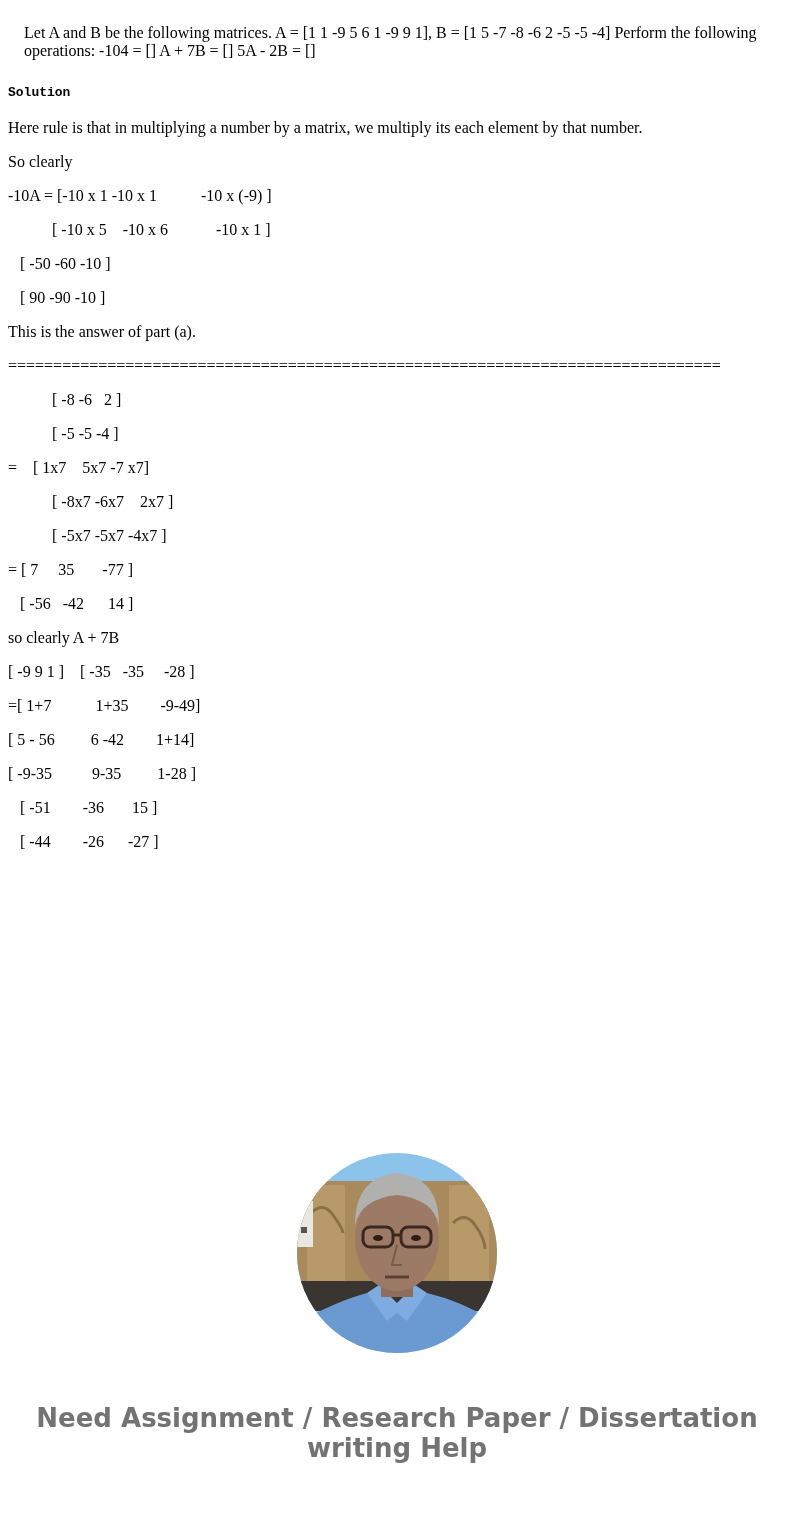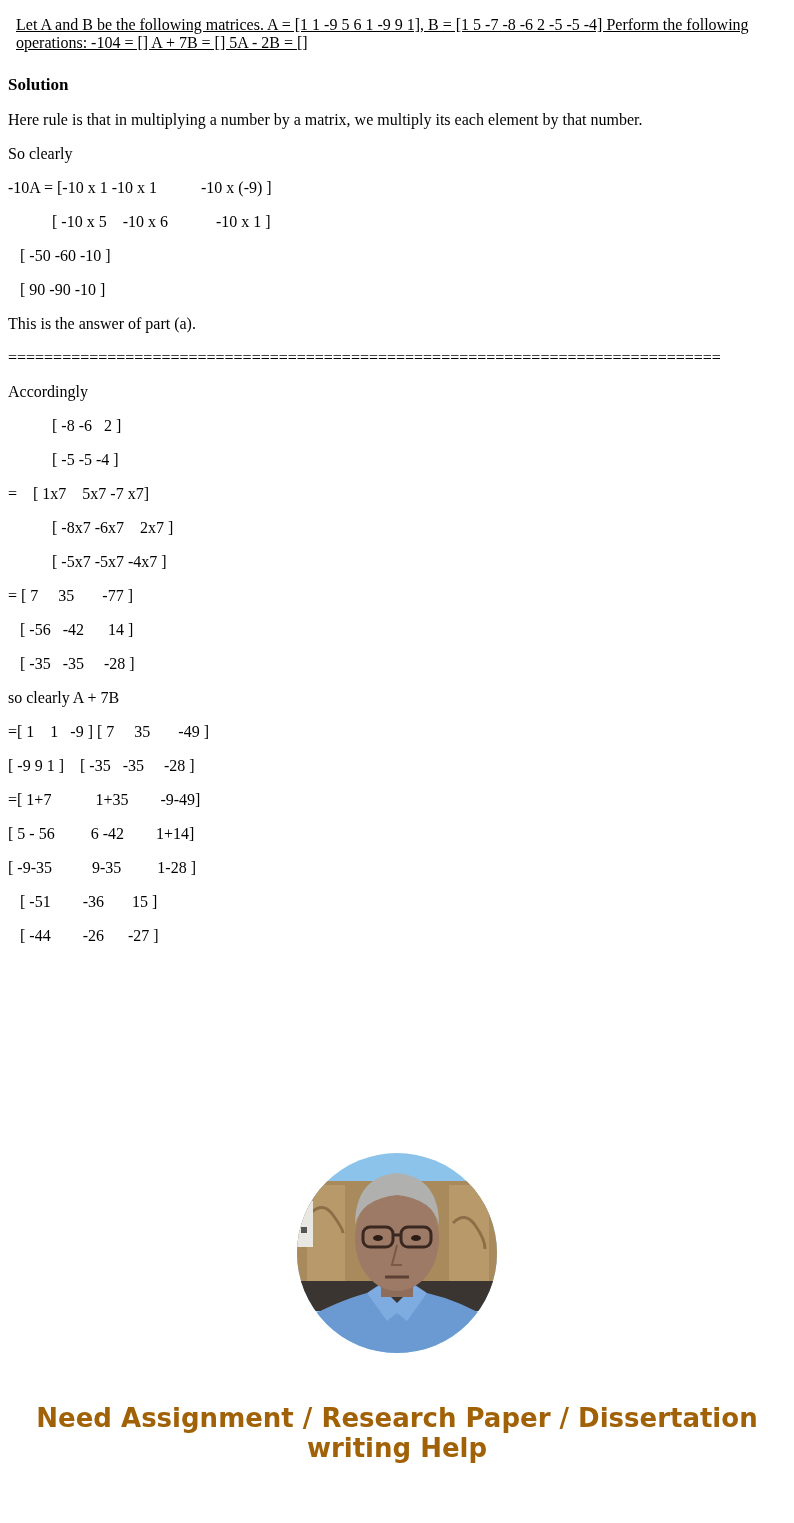--- a/index.html
+++ b/index.html
@@ -12,30 +12,30 @@
     min-height: 1523px;
     position: relative;
     font-family: "Liberation Serif", "DejaVu Serif", serif;
     font-size: 16px;
     color: #000000;
   }
   .content {
     padding: 8px 8px 0 8px;
   }
   .question {
-    margin: 8px;
+    margin: 16px;
     line-height: 18px;
     font-size: 16px;
-    text-decoration: underline;
   }
   .solution-title {
-    font-size: 17px;
+    font-size: 13px;
     font-weight: bold;
     margin: 22px 0 0 0;
     line-height: 22px;
+    font-family: Liberation Mono, monospace;
   }
   .line {
     margin: 0;
     height: 34px;
     line-height: 34px;
     white-space: pre;
     font-size: 16px;
   }
   .line.first {
     margin-top: 7px;
@@ -55,21 +55,21 @@
   .promo {
     position: absolute;
     left: 0;
     top: 1403px;
     width: 794px;
     text-align: center;
     font-family: "DejaVu Sans", sans-serif;
     font-weight: bold;
     font-size: 26px;
     line-height: 30px;
-    color: #a16207;
+    color: #737373;
   }
   .promo div {
     margin: 0;
   }
 </style>
 </head>
 <body>
 
 <div class="content">
   <p class="question">Let A and B be the following matrices. A = [1 1 -9 5 6 1 -9 9 1], B = [1 5 -7 -8 -6 2 -5 -5 -4] Perform the following operations: -104 = [] A + 7B = [] 5A - 2B = []</p>
@@ -78,31 +78,28 @@
 
   <div>
     <p class="line first">Here rule is that in multiplying a number by a matrix, we multiply its each element by that number.</p>
     <p class="line">So clearly</p>
     <p class="line">-10A = [-10 x 1 -10 x 1           -10 x (-9) ]</p>
     <p class="line">           [ -10 x 5    -10 x 6            -10 x 1 ]</p>
     <p class="line">   [ -50 -60 -10 ]</p>
     <p class="line">   [ 90 -90 -10 ]</p>
     <p class="line">This is the answer of part (a).</p>
     <p class="line">===============================================================================</p>
-    <p class="line">Accordingly</p>
     <p class="line">           [ -8 -6   2 ]</p>
     <p class="line">           [ -5 -5 -4 ]</p>
     <p class="line">=    [ 1x7    5x7 -7 x7]</p>
     <p class="line">           [ -8x7 -6x7    2x7 ]</p>
     <p class="line">           [ -5x7 -5x7 -4x7 ]</p>
     <p class="line">= [ 7     35       -77 ]</p>
     <p class="line">   [ -56   -42      14 ]</p>
-    <p class="line">   [ -35   -35     -28 ]</p>
     <p class="line">so clearly A + 7B</p>
-    <p class="line">=[ 1    1   -9 ] [ 7     35       -49 ]</p>
     <p class="line">[ -9 9 1 ]    [ -35   -35     -28 ]</p>
     <p class="line">=[ 1+7           1+35        -9-49]</p>
     <p class="line">[ 5 - 56         6 -42        1+14]</p>
     <p class="line">[ -9-35          9-35         1-28 ]</p>
     <p class="line">   [ -51        -36       15 ]</p>
     <p class="line">   [ -44        -26      -27 ]</p>
   </div>
 </div>
 
 <div class="avatar-wrap">

